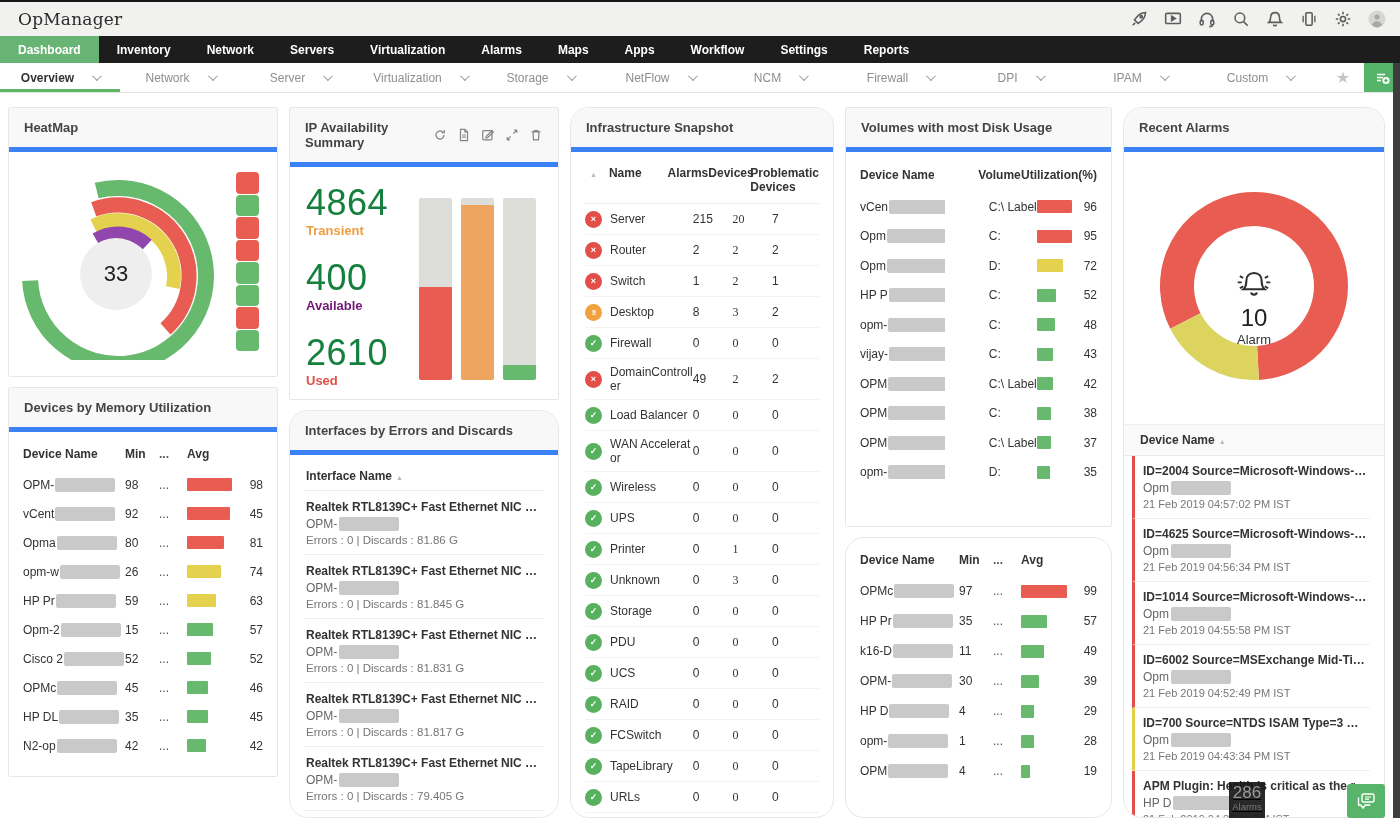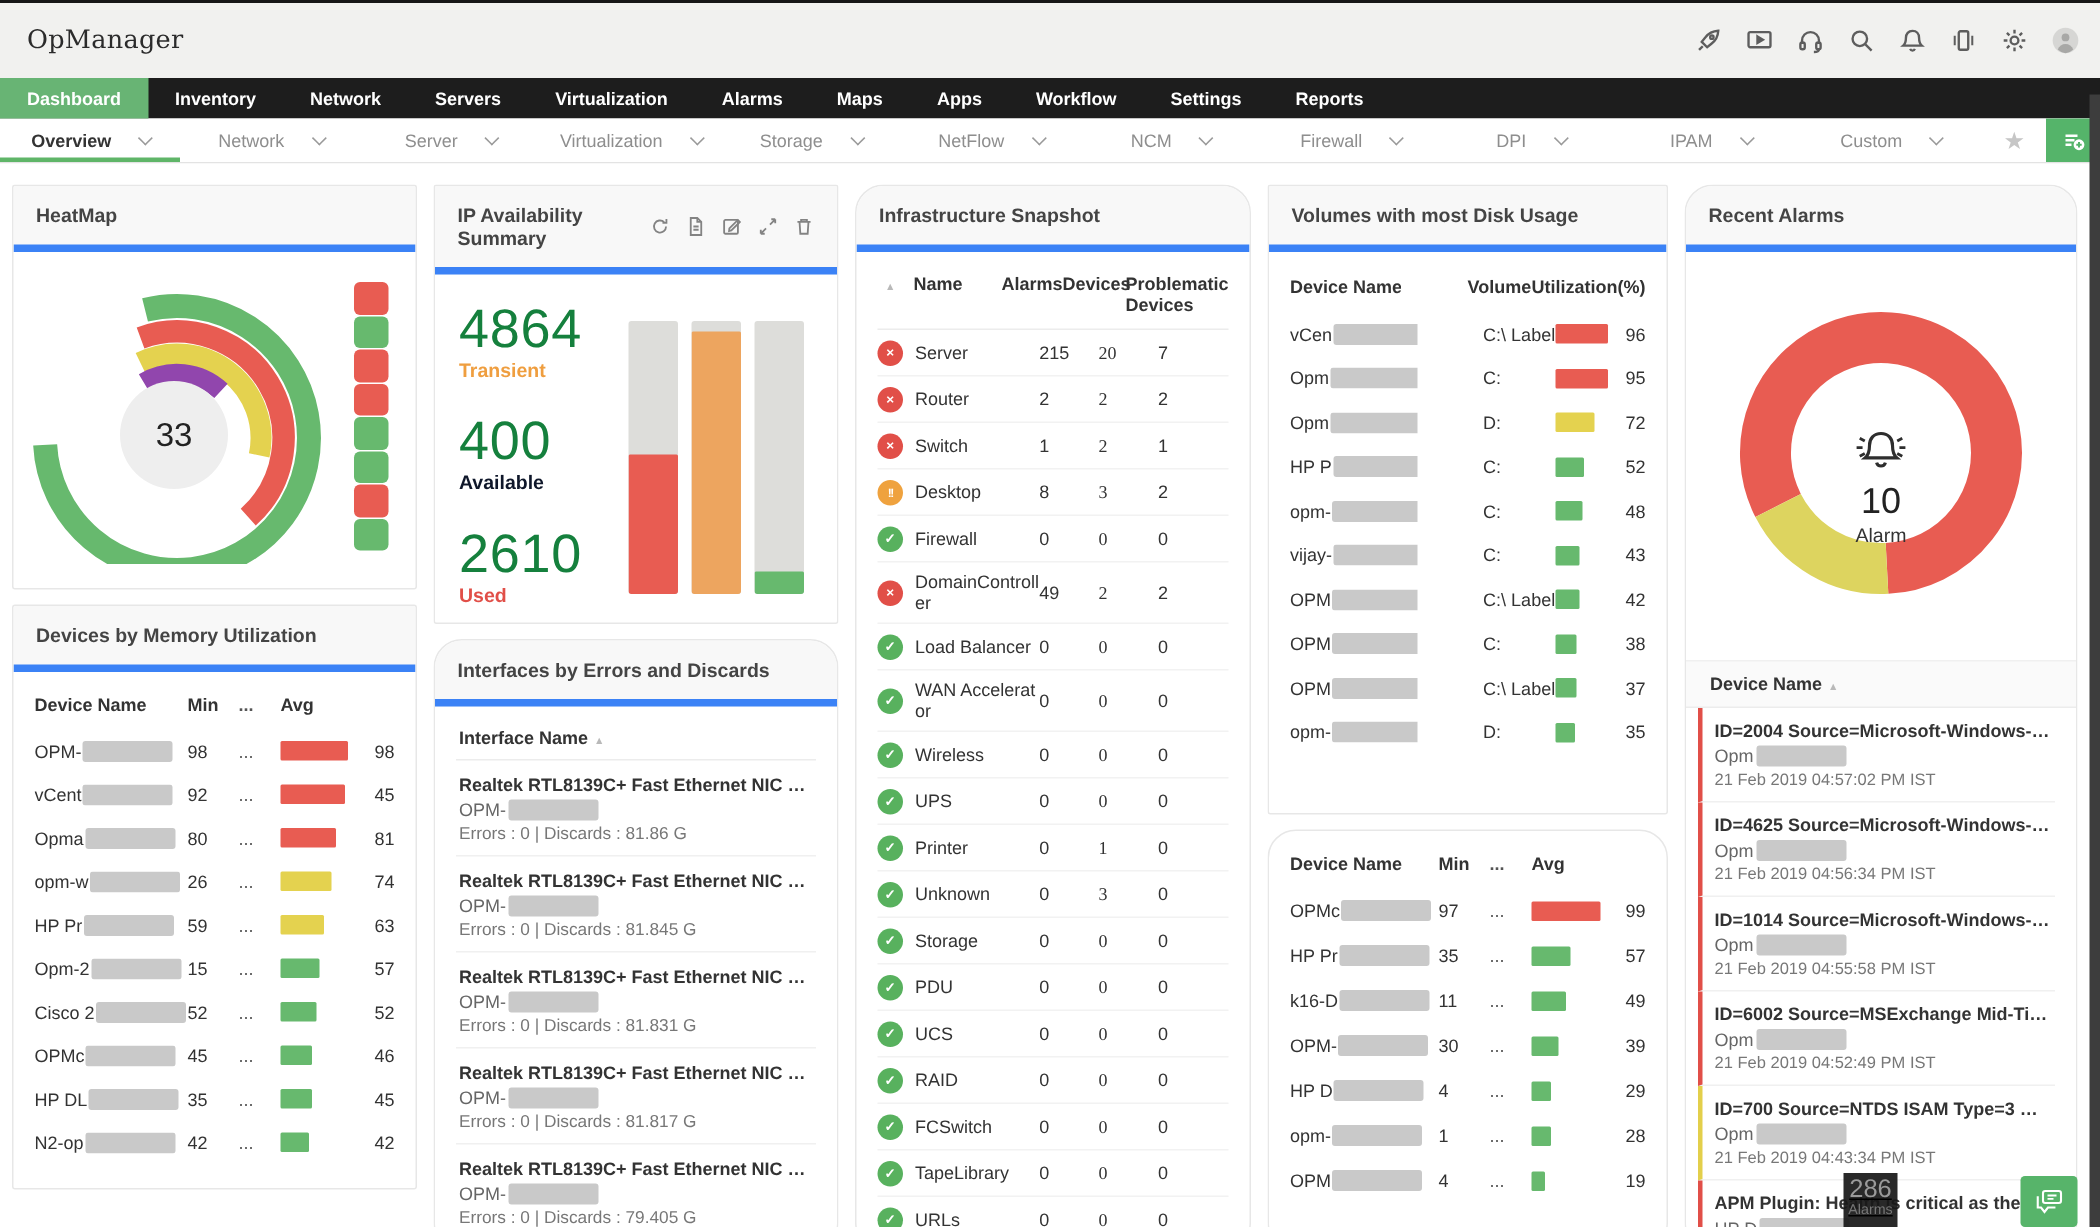--- a/index.html
+++ b/index.html
@@ -1,20 +1,20 @@
 <!DOCTYPE html>
 <html><head>
 <meta charset="utf-8">
 <style>
   * { margin:0; padding:0; box-sizing:border-box; }
   html,body { width:1400px; height:818px; overflow:hidden; font-family:"Liberation Sans", sans-serif; background:#fff; }
   .screen { position:relative; width:1400px; height:818px; background:#fff; }
   .topstrip { height:2px; background:#161616; }
   
-  .topbar { height:50px; background:#f1f1ef; display:flex; align-items:center; justify-content:space-between; padding:0 14px 0 18px;gap:18px; }
+  .topbar { height:34px; background:#f1f1ef; display:flex; align-items:center; justify-content:space-between; padding:0 14px 0 18px;gap:18px; }
   .logo { font-family:"DejaVu Serif", serif; font-size:17px; color:#2b2b2b; letter-spacing:.2px; }
   .topbar-icons { display:flex; align-items:center; gap:15px; }
   .tico { width:19px; height:19px; display:inline-flex; align-items:center; justify-content:center; cursor:pointer; }
   .tico svg { width:18px; height:18px; }
   
   .mainnav { height:27px; background:#1d1d1d; display:flex; align-items:stretch; }
   .tab { color:#fff; font-size:12px; font-weight:bold; display:flex; align-items:center; padding:0 18px; cursor:pointer; }
   .tab.active { background:#68b474; }
   
   .subnav { height:30px; background:#fff; border-bottom:1px solid #e3e3e3; display:flex; align-items:stretch; }
@@ -438,21 +438,21 @@
         <div class="ip-body">
           <div class="ip-stats">
 
               <div>
                 <div class="ip-num">4864</div>
                 <div class="ip-lab" style="color: rgb(239, 158, 63);">Transient</div>
               </div>
 
               <div>
                 <div class="ip-num">400</div>
-                <div class="ip-lab" style="color: #0f172a;">Available</div>
+                <div class="ip-lab" style="color: #701a75;">Available</div>
               </div>
 
               <div>
                 <div class="ip-num">2610</div>
                 <div class="ip-lab" style="color: rgb(225, 79, 72);">Used</div>
               </div>
             </div>
           <div class="ip-bars">
 
               <div class="ip-track">

